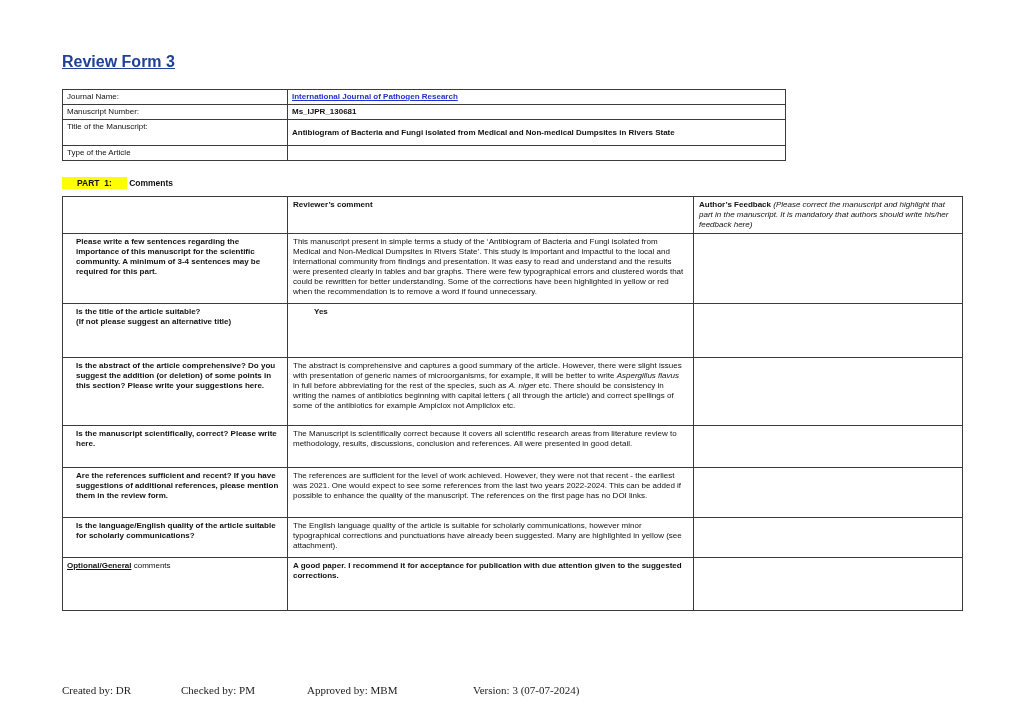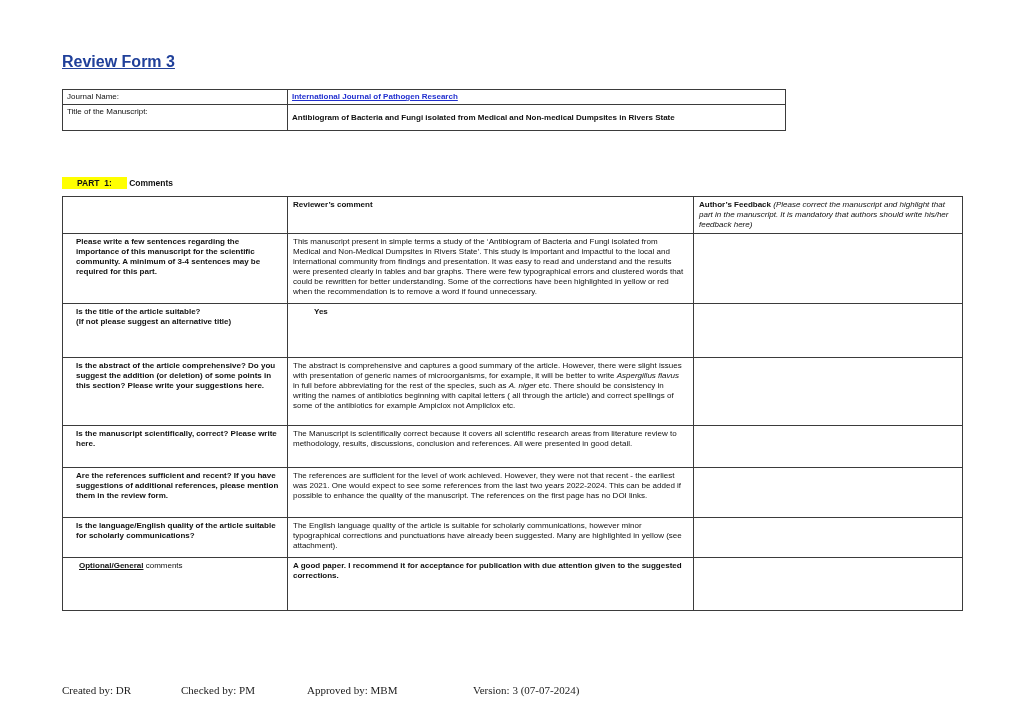--- a/index.html
+++ b/index.html
@@ -44,21 +44,21 @@
 
   
   .review-table{position:absolute;left:62px;top:196px;width:900px;}
   .review-table col.c1{width:225px;}
   .review-table col.c2{width:406px;}
   .review-table col.c3{width:269px;}
   .hrow{height:32px;}
   .r1{height:70px;} .r2{height:54px;} .r3{height:68px;} .r4{height:42px;}
   .r5{height:50px;} .r6{height:40px;margin-left:32px;} .r7{height:53px;}
   .qcell{font-weight:bold;padding:3px 6px 2px 13px;white-space:pre-line;}
-  .qcell.noindent{font-weight:normal;padding-left:16px;white-space:normal;margin-top:48px;}
+  .qcell.noindent{font-weight:normal;padding-left:4px;white-space:normal;margin-top:48px;}
   .ccell{padding:3px 6px 2px 5px;}
   .ccell.hdr{font-weight:bold;}
   .ccell.yes{font-weight:bold;padding-left:26px;}
   .ccell.boldc{font-weight:bold;}
   .fcell{padding:3px 5px;}
 
   
   .footer{
     position:absolute;left:62px;top:684px;
     font-family:"Liberation Serif", serif;
@@ -77,23 +77,31 @@
   <table class="info-table">
     <colgroup>
         <col class="c1">
         <col>
       </colgroup>
     <tbody>
       <tr class="ir1">
         <td>Journal Name:</td>
         <td><span class="journal-link">International Journal of Pathogen Research</span></td>
       </tr>
+      <tr class="ir2">
+        <td>Manuscript Number:</td>
+        <td class="ivalue">Ms_IJPR_130681</td>
+      </tr>
       <tr class="ir3">
         <td>Title of the Manuscript:</td>
         <td class="ivalue vmid">Antibiogram of Bacteria and Fungi isolated from Medical and Non-medical Dumpsites in Rivers State</td>
+      </tr>
+      <tr class="ir4">
+        <td>Type of the Article</td>
+        <td></td>
       </tr>
     </tbody>
   </table>
 
   <div class="part1">
     <span class="hl">PART&nbsp; 1:</span><span> Comments</span>
   </div>
 
   <table class="review-table">
     <colgroup>

